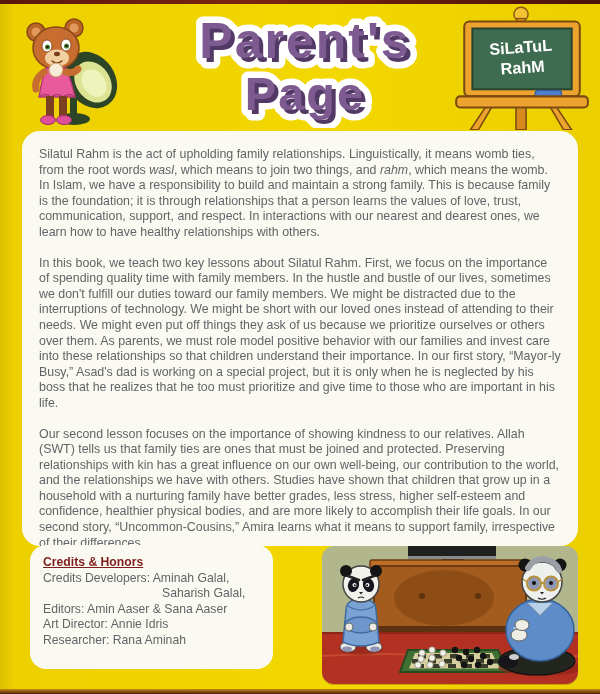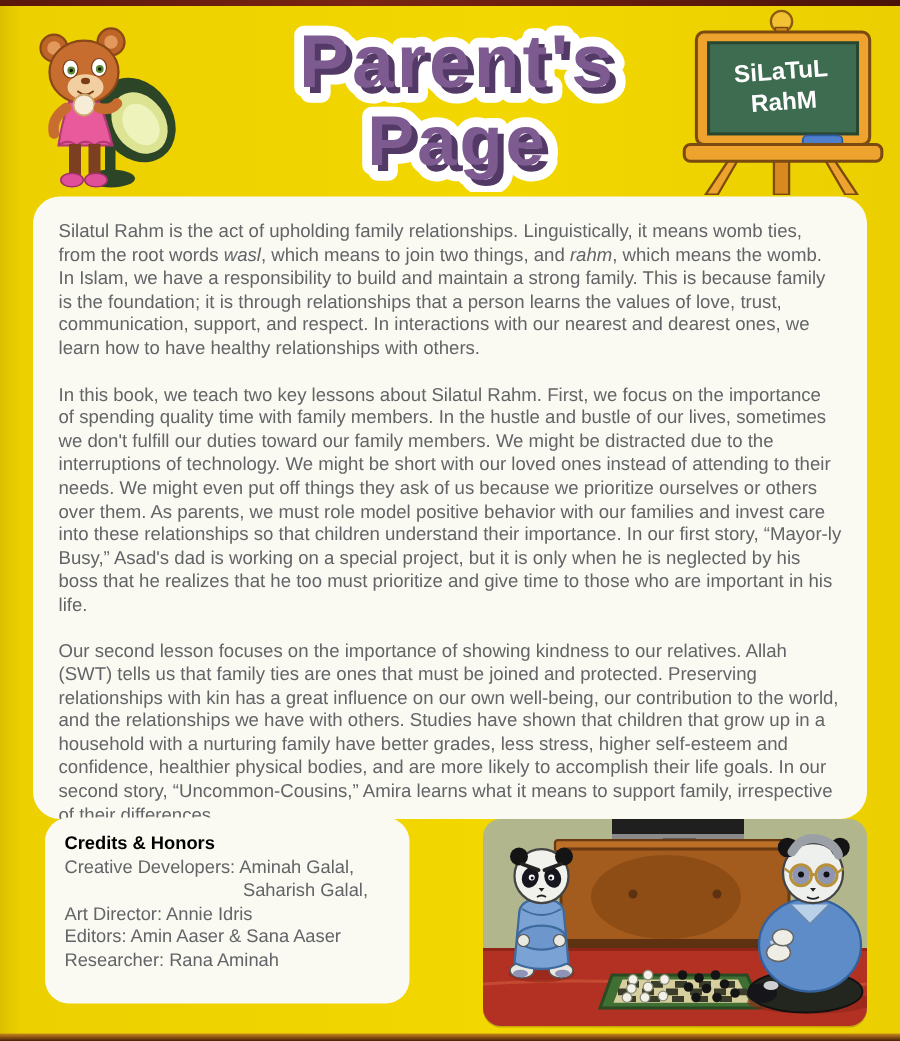--- a/index.html
+++ b/index.html
@@ -39,21 +39,21 @@
   .main-panel p:last-child { margin-bottom: 12px; }
   .main-panel i { font-style: italic; }
   
   .credits-panel {
     position: absolute; left: 30px; top: 545px; width: 243px; height: 124px;
     background: #fafaf2; border-radius: 16px;
     padding: 10px 12px 8px 13px;
     color: #636467;
     font-size: 12.2px; line-height: 15.6px;
   }
-  .credits-heading { font-weight: bold; color: #000000; }
+  .credits-heading { font-weight: bold; color: #7f1d1d; text-decoration: underline; }
   .credit-indent-1 { padding-left: 119px; }
   .credit-indent-2 { padding-left: 112px; }
   
   .panda-box {
     position: absolute; left: 322px; top: 546px; width: 256px; height: 138px;
     border-radius: 12px; overflow: hidden;
     box-shadow: 0 1px 0 rgba(120,80,0,.35);
   }
   .panda-box svg { display: block; width: 100%; height: 100%; }
 </style>
@@ -130,24 +130,24 @@
   </div>
 
   <div class="main-panel">
     <p><span>Silatul Rahm is the act of upholding family relationships. Linguistically, it means womb ties, from the root words </span><i>wasl</i><span>, which means to join two things, and </span><i>rahm</i><span>, which means the womb. In Islam, we have a responsibility to build and maintain a strong family. This is because family is the foundation; it is through relationships that a person learns the values of love, trust, communication, support, and respect. In interactions with our nearest and dearest ones, we learn how to have healthy relationships with others.</span></p>
     <p>In this book, we teach two key lessons about Silatul Rahm. First, we focus on the importance of spending quality time with family members. In the hustle and bustle of our lives, sometimes we don't fulfill our duties toward our family members. We might be distracted due to the interruptions of technology. We might be short with our loved ones instead of attending to their needs. We might even put off things they ask of us because we prioritize ourselves or others over them. As parents, we must role model positive behavior with our families and invest care into these relationships so that children understand their importance. In our first story, “Mayor-ly Busy,” Asad's dad is working on a special project, but it is only when he is neglected by his boss that he realizes that he too must prioritize and give time to those who are important in his life.</p>
     <p>Our second lesson focuses on the importance of showing kindness to our relatives. Allah (SWT) tells us that family ties are ones that must be joined and protected. Preserving relationships with kin has a great influence on our own well-being, our contribution to the world, and the relationships we have with others. Studies have shown that children that grow up in a household with a nurturing family have better grades, less stress, higher self-esteem and confidence, healthier physical bodies, and are more likely to accomplish their life goals. In our second story, “Uncommon-Cousins,” Amira learns what it means to support family, irrespective of their differences.</p>
   </div>
 
   <div class="credits-panel">
     <div class="credits-heading">Credits &amp; Honors</div>
-    <div>Creative Developers: Aminah Galal,</div>
+    <div>Credits Developers: Aminah Galal,</div>
     <div class="credit-indent-1">Saharish Galal,</div>
+    <div>Editors: Amin Aaser &amp; Sana Aaser</div>
     <div>Art Director: Annie Idris</div>
-    <div>Editors: Amin Aaser &amp; Sana Aaser</div>
     <div>Researcher: Rana Aminah</div>
   </div>
 
   <div class="panda-box">
     <svg viewBox="0 0 256 138" preserveAspectRatio="none">
       <rect width="256" height="138" fill="#b2b68c"></rect>
       <g>
         <rect x="86" y="0" width="88" height="13" fill="#1f1f1f"></rect>
         <rect x="86" y="10" width="88" height="3.5" fill="#8a8a8a"></rect>
         <rect x="120" y="13" width="22" height="4" fill="#2e2e2e"></rect>

